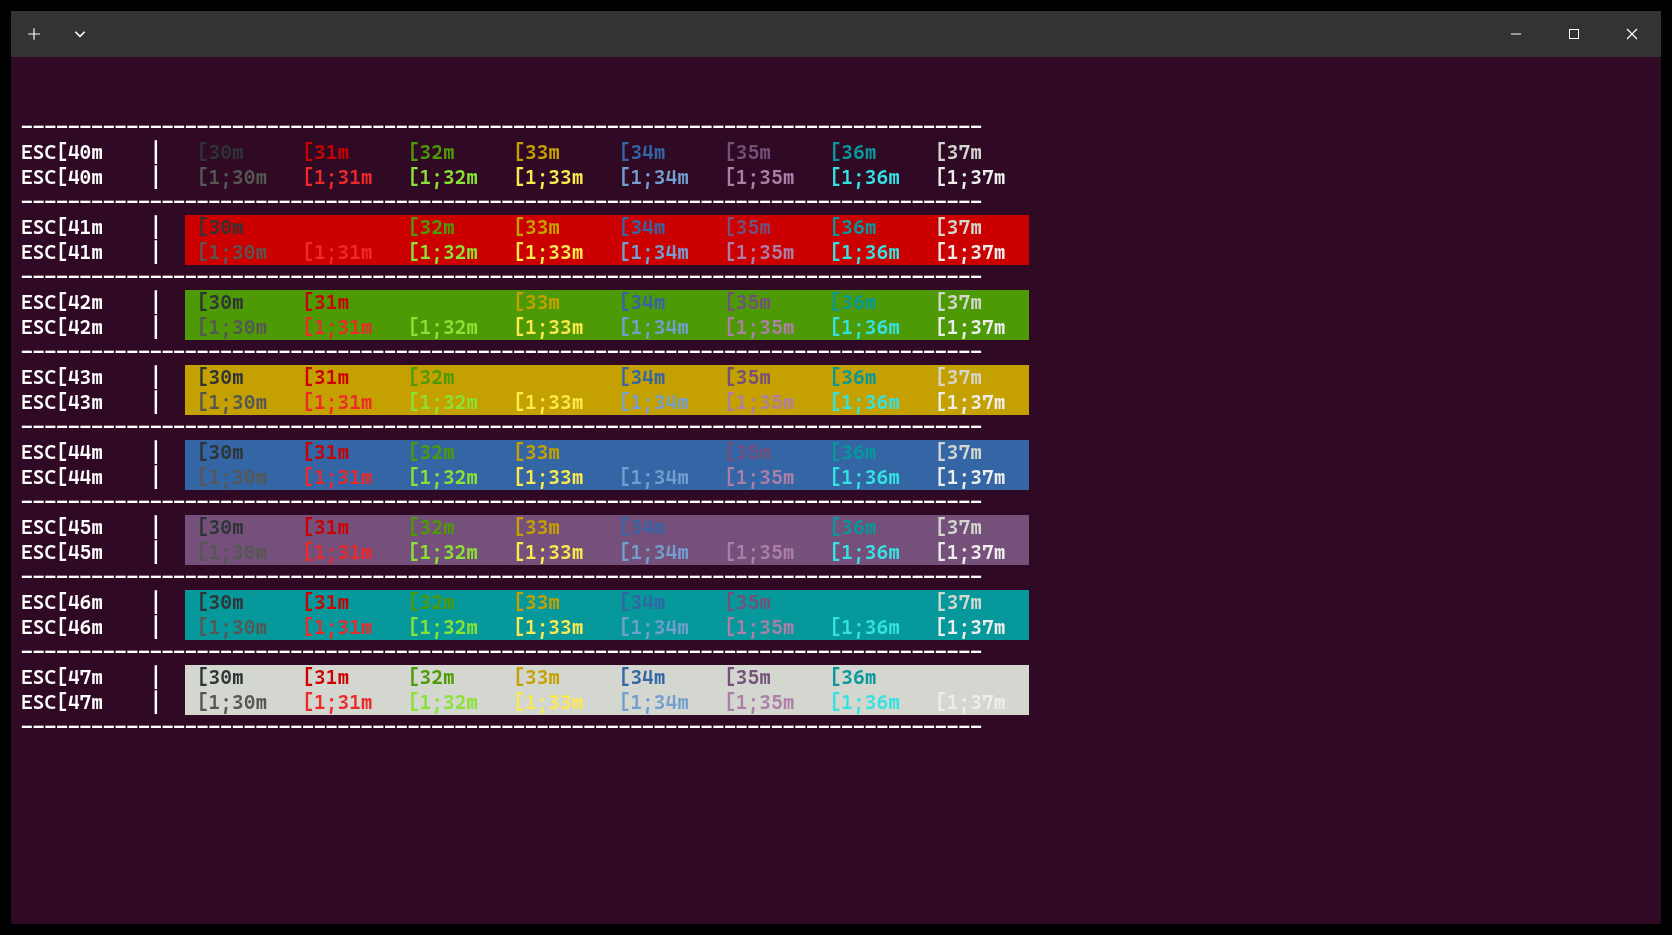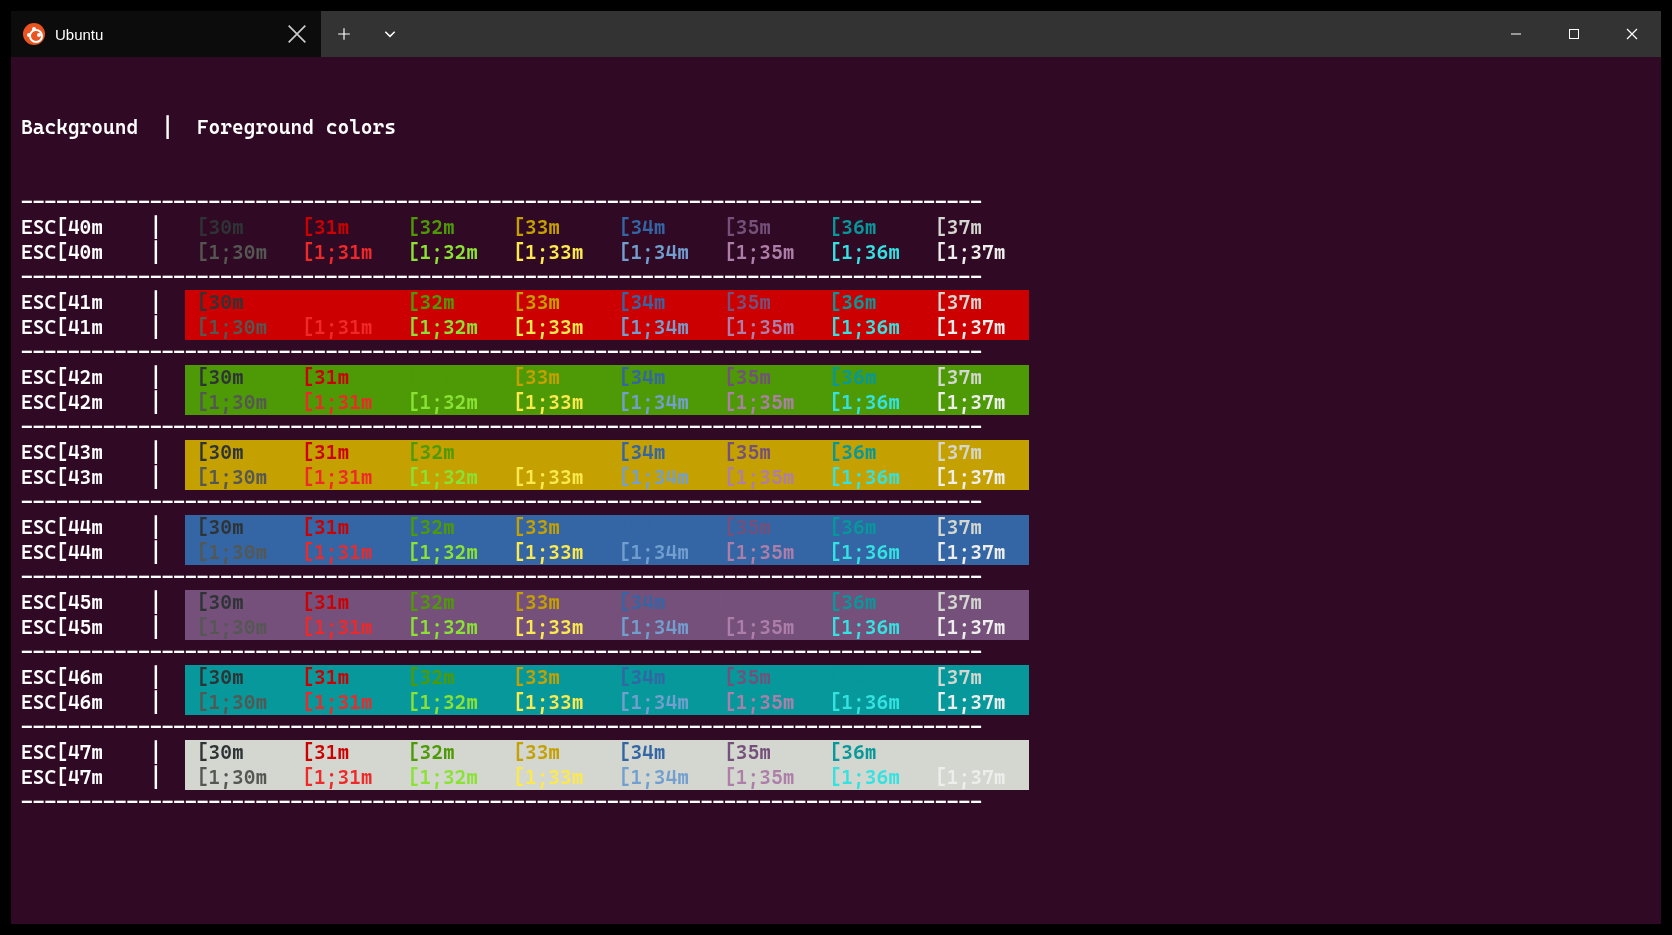--- a/index.html
+++ b/index.html
@@ -104,29 +104,20 @@
   .row { display: flex; }
   .label { min-width: 14ch; }
   .cell { display: inline-block; width: 9ch; }
 </style>
 </head>
 <body>
 
 <div class="window">
 
   <div class="titlebar">
-    <div class="tab">
-      <span class="ubuntu-logo"></span>
-      <span class="tab-title">Ubuntu</span>
-      <span class="tab-close">
-        <svg viewBox="0 0 12 12">
-            <path d="M1 1 L11 11 M11 1 L1 11" stroke="currentColor" stroke-width="1"></path>
-          </svg>
-      </span>
-    </div>
     <div class="tabbar-actions">
       <div class="btn">
         <svg viewBox="0 0 12 12">
             <path d="M6 1 V11 M1 6 H11" stroke="currentColor" stroke-width="1"></path>
           </svg>
       </div>
       <div class="btn">
         <svg viewBox="0 0 12 12">
             <path d="M2 4 L6 8 L10 4" stroke="currentColor" stroke-width="1.3" fill="none"></path>
           </svg>
@@ -146,19 +137,18 @@
       </div>
       <div class="wbtn">
         <svg viewBox="0 0 12 12">
             <path d="M1 1 L11 11 M11 1 L1 11" stroke="currentColor" stroke-width="1.2"></path>
           </svg>
       </div>
     </div>
   </div>
 
   <div class="terminal">
-    <div>Background  │  Foreground colors</div>
     <div id="color-table"><div class="hr">----------------------------------------------------------------------------------</div><div class="row"><span class="label">ESC[40m    │  </span><span class="cell" style="color: rgb(46, 52, 54); background: rgb(48, 10, 36);"> [30m    </span><span class="cell" style="color: rgb(204, 0, 0); background: rgb(48, 10, 36);"> [31m    </span><span class="cell" style="color: rgb(78, 154, 6); background: rgb(48, 10, 36);"> [32m    </span><span class="cell" style="color: rgb(196, 160, 0); background: rgb(48, 10, 36);"> [33m    </span><span class="cell" style="color: rgb(52, 101, 164); background: rgb(48, 10, 36);"> [34m    </span><span class="cell" style="color: rgb(117, 80, 123); background: rgb(48, 10, 36);"> [35m    </span><span class="cell" style="color: rgb(6, 152, 154); background: rgb(48, 10, 36);"> [36m    </span><span class="cell" style="color: rgb(211, 215, 207); background: rgb(48, 10, 36);"> [37m    </span></div><div class="row"><span class="label">ESC[40m    │  </span><span class="cell" style="color: rgb(85, 87, 83); background: rgb(48, 10, 36);"> [1;30m  </span><span class="cell" style="color: rgb(239, 41, 41); background: rgb(48, 10, 36);"> [1;31m  </span><span class="cell" style="color: rgb(138, 226, 52); background: rgb(48, 10, 36);"> [1;32m  </span><span class="cell" style="color: rgb(252, 233, 79); background: rgb(48, 10, 36);"> [1;33m  </span><span class="cell" style="color: rgb(114, 159, 207); background: rgb(48, 10, 36);"> [1;34m  </span><span class="cell" style="color: rgb(173, 127, 168); background: rgb(48, 10, 36);"> [1;35m  </span><span class="cell" style="color: rgb(52, 226, 226); background: rgb(48, 10, 36);"> [1;36m  </span><span class="cell" style="color: rgb(238, 238, 236); background: rgb(48, 10, 36);"> [1;37m  </span></div><div class="hr">----------------------------------------------------------------------------------</div><div class="row"><span class="label">ESC[41m    │  </span><span class="cell" style="color: rgb(46, 52, 54); background: rgb(204, 0, 0);"> [30m    </span><span class="cell" style="color: rgb(204, 0, 0); background: rgb(204, 0, 0);"> [31m    </span><span class="cell" style="color: rgb(78, 154, 6); background: rgb(204, 0, 0);"> [32m    </span><span class="cell" style="color: rgb(196, 160, 0); background: rgb(204, 0, 0);"> [33m    </span><span class="cell" style="color: rgb(52, 101, 164); background: rgb(204, 0, 0);"> [34m    </span><span class="cell" style="color: rgb(117, 80, 123); background: rgb(204, 0, 0);"> [35m    </span><span class="cell" style="color: rgb(6, 152, 154); background: rgb(204, 0, 0);"> [36m    </span><span class="cell" style="color: rgb(211, 215, 207); background: rgb(204, 0, 0);"> [37m    </span></div><div class="row"><span class="label">ESC[41m    │  </span><span class="cell" style="color: rgb(85, 87, 83); background: rgb(204, 0, 0);"> [1;30m  </span><span class="cell" style="color: rgb(239, 41, 41); background: rgb(204, 0, 0);"> [1;31m  </span><span class="cell" style="color: rgb(138, 226, 52); background: rgb(204, 0, 0);"> [1;32m  </span><span class="cell" style="color: rgb(252, 233, 79); background: rgb(204, 0, 0);"> [1;33m  </span><span class="cell" style="color: rgb(114, 159, 207); background: rgb(204, 0, 0);"> [1;34m  </span><span class="cell" style="color: rgb(173, 127, 168); background: rgb(204, 0, 0);"> [1;35m  </span><span class="cell" style="color: rgb(52, 226, 226); background: rgb(204, 0, 0);"> [1;36m  </span><span class="cell" style="color: rgb(238, 238, 236); background: rgb(204, 0, 0);"> [1;37m  </span></div><div class="hr">----------------------------------------------------------------------------------</div><div class="row"><span class="label">ESC[42m    │  </span><span class="cell" style="color: rgb(46, 52, 54); background: rgb(78, 154, 6);"> [30m    </span><span class="cell" style="color: rgb(204, 0, 0); background: rgb(78, 154, 6);"> [31m    </span><span class="cell" style="color: rgb(78, 154, 6); background: rgb(78, 154, 6);"> [32m    </span><span class="cell" style="color: rgb(196, 160, 0); background: rgb(78, 154, 6);"> [33m    </span><span class="cell" style="color: rgb(52, 101, 164); background: rgb(78, 154, 6);"> [34m    </span><span class="cell" style="color: rgb(117, 80, 123); background: rgb(78, 154, 6);"> [35m    </span><span class="cell" style="color: rgb(6, 152, 154); background: rgb(78, 154, 6);"> [36m    </span><span class="cell" style="color: rgb(211, 215, 207); background: rgb(78, 154, 6);"> [37m    </span></div><div class="row"><span class="label">ESC[42m    │  </span><span class="cell" style="color: rgb(85, 87, 83); background: rgb(78, 154, 6);"> [1;30m  </span><span class="cell" style="color: rgb(239, 41, 41); background: rgb(78, 154, 6);"> [1;31m  </span><span class="cell" style="color: rgb(138, 226, 52); background: rgb(78, 154, 6);"> [1;32m  </span><span class="cell" style="color: rgb(252, 233, 79); background: rgb(78, 154, 6);"> [1;33m  </span><span class="cell" style="color: rgb(114, 159, 207); background: rgb(78, 154, 6);"> [1;34m  </span><span class="cell" style="color: rgb(173, 127, 168); background: rgb(78, 154, 6);"> [1;35m  </span><span class="cell" style="color: rgb(52, 226, 226); background: rgb(78, 154, 6);"> [1;36m  </span><span class="cell" style="color: rgb(238, 238, 236); background: rgb(78, 154, 6);"> [1;37m  </span></div><div class="hr">----------------------------------------------------------------------------------</div><div class="row"><span class="label">ESC[43m    │  </span><span class="cell" style="color: rgb(46, 52, 54); background: rgb(196, 160, 0);"> [30m    </span><span class="cell" style="color: rgb(204, 0, 0); background: rgb(196, 160, 0);"> [31m    </span><span class="cell" style="color: rgb(78, 154, 6); background: rgb(196, 160, 0);"> [32m    </span><span class="cell" style="color: rgb(196, 160, 0); background: rgb(196, 160, 0);"> [33m    </span><span class="cell" style="color: rgb(52, 101, 164); background: rgb(196, 160, 0);"> [34m    </span><span class="cell" style="color: rgb(117, 80, 123); background: rgb(196, 160, 0);"> [35m    </span><span class="cell" style="color: rgb(6, 152, 154); background: rgb(196, 160, 0);"> [36m    </span><span class="cell" style="color: rgb(211, 215, 207); background: rgb(196, 160, 0);"> [37m    </span></div><div class="row"><span class="label">ESC[43m    │  </span><span class="cell" style="color: rgb(85, 87, 83); background: rgb(196, 160, 0);"> [1;30m  </span><span class="cell" style="color: rgb(239, 41, 41); background: rgb(196, 160, 0);"> [1;31m  </span><span class="cell" style="color: rgb(138, 226, 52); background: rgb(196, 160, 0);"> [1;32m  </span><span class="cell" style="color: rgb(252, 233, 79); background: rgb(196, 160, 0);"> [1;33m  </span><span class="cell" style="color: rgb(114, 159, 207); background: rgb(196, 160, 0);"> [1;34m  </span><span class="cell" style="color: rgb(173, 127, 168); background: rgb(196, 160, 0);"> [1;35m  </span><span class="cell" style="color: rgb(52, 226, 226); background: rgb(196, 160, 0);"> [1;36m  </span><span class="cell" style="color: rgb(238, 238, 236); background: rgb(196, 160, 0);"> [1;37m  </span></div><div class="hr">----------------------------------------------------------------------------------</div><div class="row"><span class="label">ESC[44m    │  </span><span class="cell" style="color: rgb(46, 52, 54); background: rgb(52, 101, 164);"> [30m    </span><span class="cell" style="color: rgb(204, 0, 0); background: rgb(52, 101, 164);"> [31m    </span><span class="cell" style="color: rgb(78, 154, 6); background: rgb(52, 101, 164);"> [32m    </span><span class="cell" style="color: rgb(196, 160, 0); background: rgb(52, 101, 164);"> [33m    </span><span class="cell" style="color: rgb(52, 101, 164); background: rgb(52, 101, 164);"> [34m    </span><span class="cell" style="color: rgb(117, 80, 123); background: rgb(52, 101, 164);"> [35m    </span><span class="cell" style="color: rgb(6, 152, 154); background: rgb(52, 101, 164);"> [36m    </span><span class="cell" style="color: rgb(211, 215, 207); background: rgb(52, 101, 164);"> [37m    </span></div><div class="row"><span class="label">ESC[44m    │  </span><span class="cell" style="color: rgb(85, 87, 83); background: rgb(52, 101, 164);"> [1;30m  </span><span class="cell" style="color: rgb(239, 41, 41); background: rgb(52, 101, 164);"> [1;31m  </span><span class="cell" style="color: rgb(138, 226, 52); background: rgb(52, 101, 164);"> [1;32m  </span><span class="cell" style="color: rgb(252, 233, 79); background: rgb(52, 101, 164);"> [1;33m  </span><span class="cell" style="color: rgb(114, 159, 207); background: rgb(52, 101, 164);"> [1;34m  </span><span class="cell" style="color: rgb(173, 127, 168); background: rgb(52, 101, 164);"> [1;35m  </span><span class="cell" style="color: rgb(52, 226, 226); background: rgb(52, 101, 164);"> [1;36m  </span><span class="cell" style="color: rgb(238, 238, 236); background: rgb(52, 101, 164);"> [1;37m  </span></div><div class="hr">----------------------------------------------------------------------------------</div><div class="row"><span class="label">ESC[45m    │  </span><span class="cell" style="color: rgb(46, 52, 54); background: rgb(117, 80, 123);"> [30m    </span><span class="cell" style="color: rgb(204, 0, 0); background: rgb(117, 80, 123);"> [31m    </span><span class="cell" style="color: rgb(78, 154, 6); background: rgb(117, 80, 123);"> [32m    </span><span class="cell" style="color: rgb(196, 160, 0); background: rgb(117, 80, 123);"> [33m    </span><span class="cell" style="color: rgb(52, 101, 164); background: rgb(117, 80, 123);"> [34m    </span><span class="cell" style="color: rgb(117, 80, 123); background: rgb(117, 80, 123);"> [35m    </span><span class="cell" style="color: rgb(6, 152, 154); background: rgb(117, 80, 123);"> [36m    </span><span class="cell" style="color: rgb(211, 215, 207); background: rgb(117, 80, 123);"> [37m    </span></div><div class="row"><span class="label">ESC[45m    │  </span><span class="cell" style="color: rgb(85, 87, 83); background: rgb(117, 80, 123);"> [1;30m  </span><span class="cell" style="color: rgb(239, 41, 41); background: rgb(117, 80, 123);"> [1;31m  </span><span class="cell" style="color: rgb(138, 226, 52); background: rgb(117, 80, 123);"> [1;32m  </span><span class="cell" style="color: rgb(252, 233, 79); background: rgb(117, 80, 123);"> [1;33m  </span><span class="cell" style="color: rgb(114, 159, 207); background: rgb(117, 80, 123);"> [1;34m  </span><span class="cell" style="color: rgb(173, 127, 168); background: rgb(117, 80, 123);"> [1;35m  </span><span class="cell" style="color: rgb(52, 226, 226); background: rgb(117, 80, 123);"> [1;36m  </span><span class="cell" style="color: rgb(238, 238, 236); background: rgb(117, 80, 123);"> [1;37m  </span></div><div class="hr">----------------------------------------------------------------------------------</div><div class="row"><span class="label">ESC[46m    │  </span><span class="cell" style="color: rgb(46, 52, 54); background: rgb(6, 152, 154);"> [30m    </span><span class="cell" style="color: rgb(204, 0, 0); background: rgb(6, 152, 154);"> [31m    </span><span class="cell" style="color: rgb(78, 154, 6); background: rgb(6, 152, 154);"> [32m    </span><span class="cell" style="color: rgb(196, 160, 0); background: rgb(6, 152, 154);"> [33m    </span><span class="cell" style="color: rgb(52, 101, 164); background: rgb(6, 152, 154);"> [34m    </span><span class="cell" style="color: rgb(117, 80, 123); background: rgb(6, 152, 154);"> [35m    </span><span class="cell" style="color: rgb(6, 152, 154); background: rgb(6, 152, 154);"> [36m    </span><span class="cell" style="color: rgb(211, 215, 207); background: rgb(6, 152, 154);"> [37m    </span></div><div class="row"><span class="label">ESC[46m    │  </span><span class="cell" style="color: rgb(85, 87, 83); background: rgb(6, 152, 154);"> [1;30m  </span><span class="cell" style="color: rgb(239, 41, 41); background: rgb(6, 152, 154);"> [1;31m  </span><span class="cell" style="color: rgb(138, 226, 52); background: rgb(6, 152, 154);"> [1;32m  </span><span class="cell" style="color: rgb(252, 233, 79); background: rgb(6, 152, 154);"> [1;33m  </span><span class="cell" style="color: rgb(114, 159, 207); background: rgb(6, 152, 154);"> [1;34m  </span><span class="cell" style="color: rgb(173, 127, 168); background: rgb(6, 152, 154);"> [1;35m  </span><span class="cell" style="color: rgb(52, 226, 226); background: rgb(6, 152, 154);"> [1;36m  </span><span class="cell" style="color: rgb(238, 238, 236); background: rgb(6, 152, 154);"> [1;37m  </span></div><div class="hr">----------------------------------------------------------------------------------</div><div class="row"><span class="label">ESC[47m    │  </span><span class="cell" style="color: rgb(46, 52, 54); background: rgb(211, 215, 207);"> [30m    </span><span class="cell" style="color: rgb(204, 0, 0); background: rgb(211, 215, 207);"> [31m    </span><span class="cell" style="color: rgb(78, 154, 6); background: rgb(211, 215, 207);"> [32m    </span><span class="cell" style="color: rgb(196, 160, 0); background: rgb(211, 215, 207);"> [33m    </span><span class="cell" style="color: rgb(52, 101, 164); background: rgb(211, 215, 207);"> [34m    </span><span class="cell" style="color: rgb(117, 80, 123); background: rgb(211, 215, 207);"> [35m    </span><span class="cell" style="color: rgb(6, 152, 154); background: rgb(211, 215, 207);"> [36m    </span><span class="cell" style="color: rgb(211, 215, 207); background: rgb(211, 215, 207);"> [37m    </span></div><div class="row"><span class="label">ESC[47m    │  </span><span class="cell" style="color: rgb(85, 87, 83); background: rgb(211, 215, 207);"> [1;30m  </span><span class="cell" style="color: rgb(239, 41, 41); background: rgb(211, 215, 207);"> [1;31m  </span><span class="cell" style="color: rgb(138, 226, 52); background: rgb(211, 215, 207);"> [1;32m  </span><span class="cell" style="color: rgb(252, 233, 79); background: rgb(211, 215, 207);"> [1;33m  </span><span class="cell" style="color: rgb(114, 159, 207); background: rgb(211, 215, 207);"> [1;34m  </span><span class="cell" style="color: rgb(173, 127, 168); background: rgb(211, 215, 207);"> [1;35m  </span><span class="cell" style="color: rgb(52, 226, 226); background: rgb(211, 215, 207);"> [1;36m  </span><span class="cell" style="color: rgb(238, 238, 236); background: rgb(211, 215, 207);"> [1;37m  </span></div><div class="hr">----------------------------------------------------------------------------------</div></div>
     <div>&nbsp;</div>
     
   </div>
 
 </div>
 
 </body></html>

